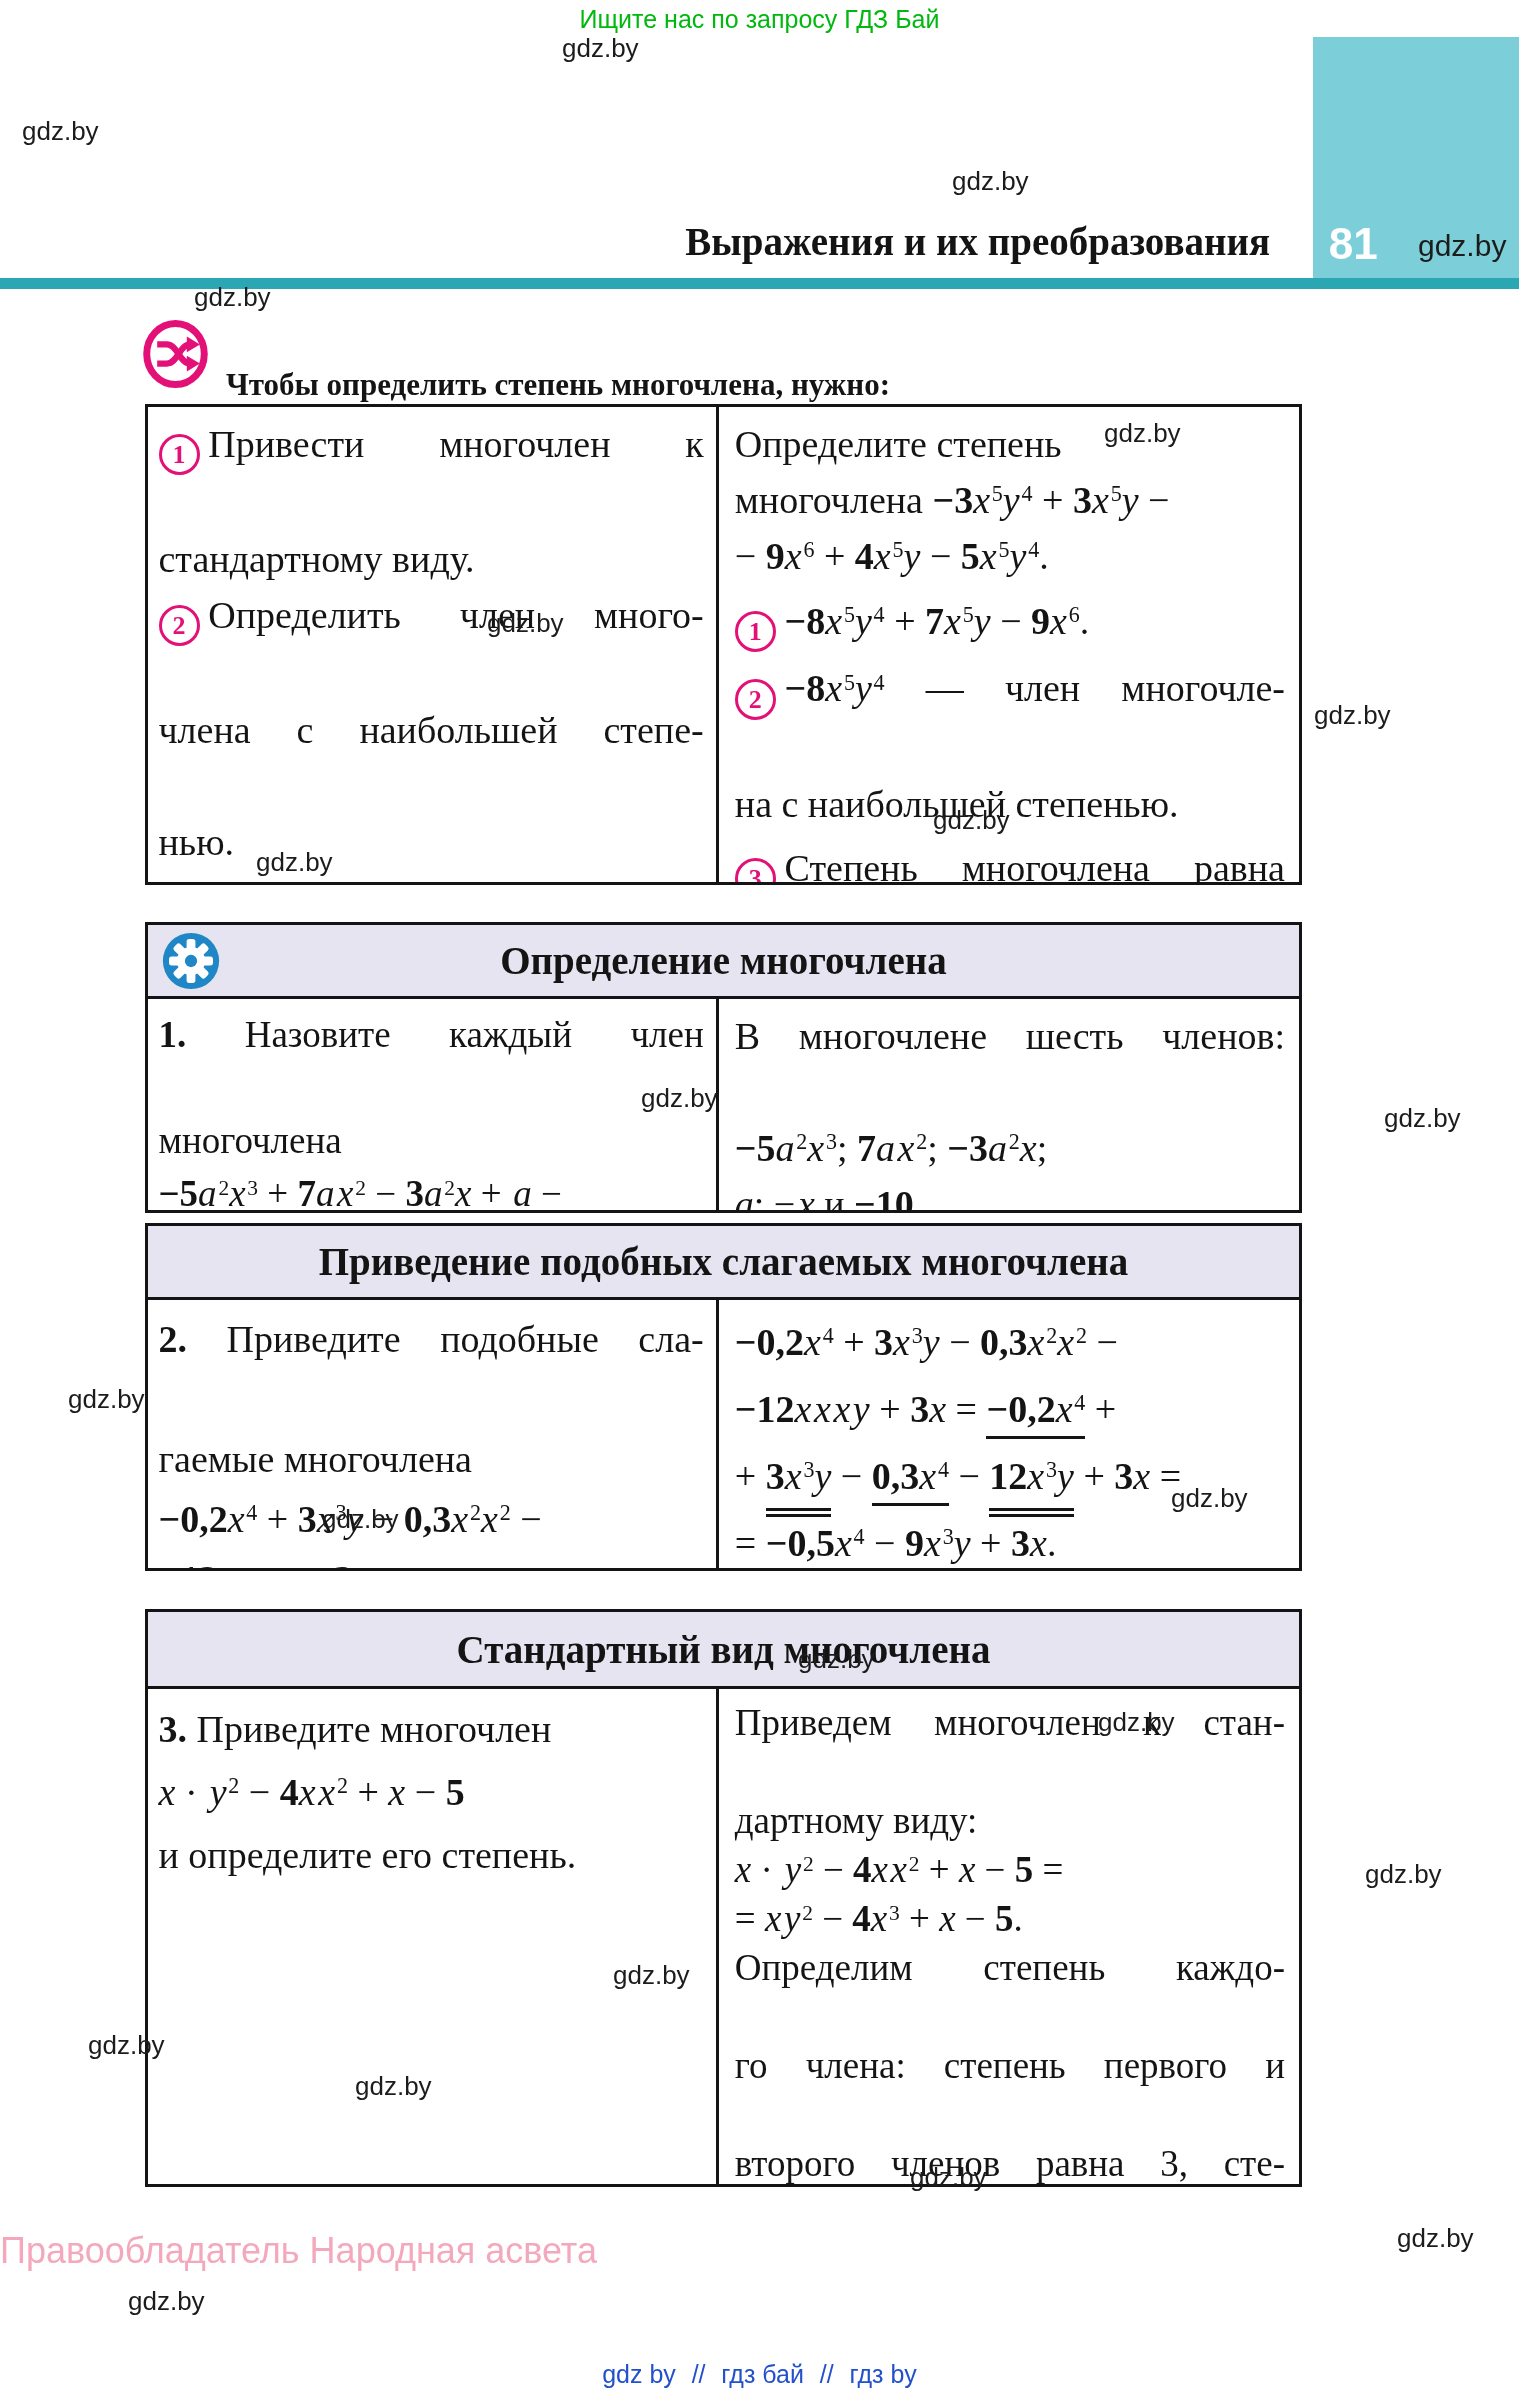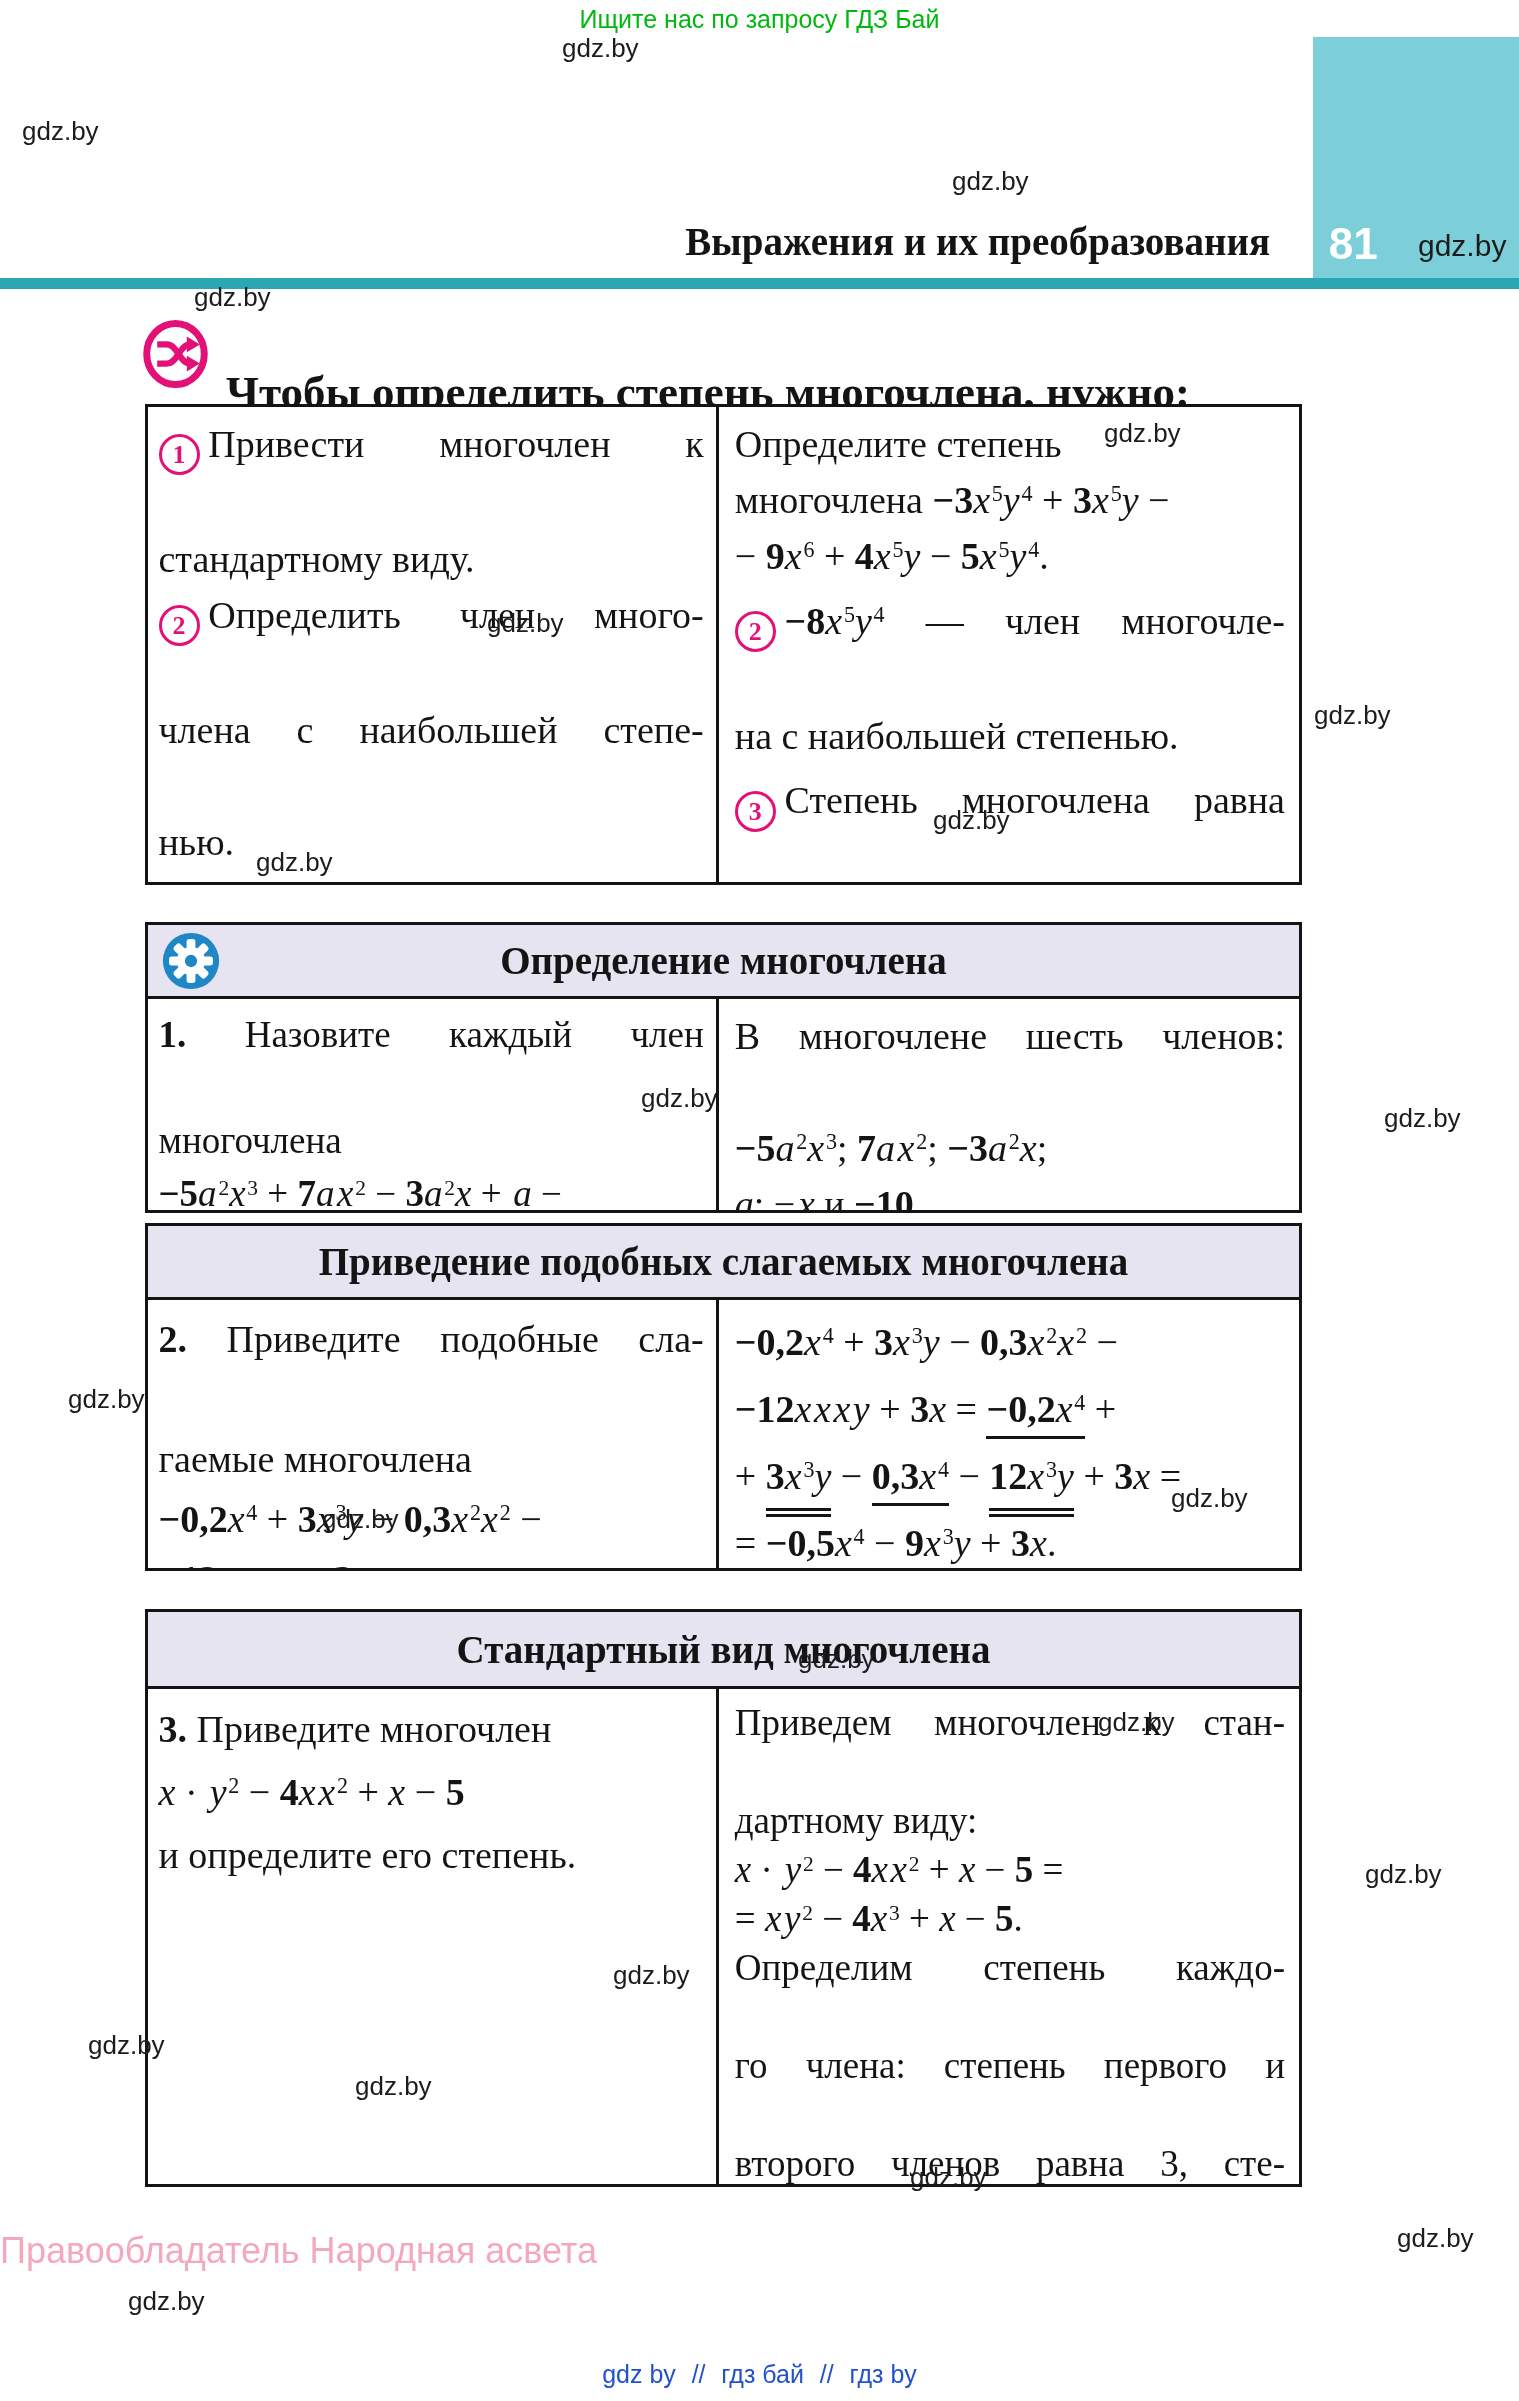--- a/index.html
+++ b/index.html
@@ -27,21 +27,21 @@
     position:absolute; left:1313px; top:37px; width:207px; height:242px; background:var(--teal_box);
   }
   .pagenum{
     position:absolute; left:15.8px; bottom:10.5px; color:#ffffff; font-family:"Liberation Sans",sans-serif;
     font-size:44px; font-weight:700;
   }
   .teal-rule{position:absolute; left:0; top:278px; width:1519px; height:11.4px; background:var(--teal_line);}
   .intro-icon{position:absolute; left:142px; top:320px; width:67px; height:68px;}
   .intro-title{
     position:absolute; left:226px; top:368px; width:1085px;
-    font-size:45px; font-weight:700; line-height:1.1;
+    font-size:31px; font-weight:700; line-height:1.1;
   }
   .tbl{
     position:absolute; left:145px; width:1157px; border:3.5px solid var(--ink);
     box-sizing:border-box; background:#fff; display:flex; flex-direction:column;
   }
   .row{display:flex; flex:1; min-height:0;}
   .cell{box-sizing:border-box; overflow:hidden;}
   .cell.lft{width:571px; border-right:3.5px solid var(--ink); padding:8.8px 12.3px 0 10.5px;}
   .cell.rgt{flex:1; padding:8.8px 14px 0 15.8px;}
   .band{
@@ -116,20 +116,21 @@
           <div class="tline"><span class="math">стандартному виду.</span></div>
           <div class="tline just"><span class="circ">2</span><span class="math">Определить член много-</span></div>
           <div class="tline just"><span class="math">члена с наибольшей степе-</span></div>
           <div class="tline"><span class="math">нью.</span></div>
           <div class="tline just"><span class="math">Назвать эту степень сте-</span></div>
         </div>
       <div class="cell rgt">
           <div class="tline"><span class="math">Определите степень</span></div>
           <div class="tline"><span class="math">многочлена <b>−3</b><i>x</i><sup>5</sup><i>y</i><sup>4</sup> + <b>3</b><i>x</i><sup>5</sup><i>y</i> −</span></div>
           <div class="tline"><span class="math">− <b>9</b><i>x</i><sup>6</sup> + <b>4</b><i>x</i><sup>5</sup><i>y</i> − <b>5</b><i>x</i><sup>5</sup><i>y</i><sup>4</sup>.</span></div>
+          <div class="tline gap"><span class="circ">1</span><span class="math"><b>−8</b><i>x</i><sup>5</sup><i>y</i><sup>4</sup> + <b>7</b><i>x</i><sup>5</sup><i>y</i> − <b>9</b><i>x</i><sup>6</sup>.</span></div>
           <div class="tline just gap"><span class="circ">2</span><span class="math"><b>−8</b><i>x</i><sup>5</sup><i>y</i><sup>4</sup> — член многочле-</span></div>
           <div class="tline"><span class="math">на с наибольшей степенью.</span></div>
           <div class="tline just gap"><span class="circ">3</span><span class="math">Степень многочлена равна</span></div>
         </div>
     </div>
   </div>
 
   <div class="tbl" style="top:922px; height:291px;">
     <div class="band" style="height:74px;">
       <svg class="gear" viewBox="0 0 66 66">

